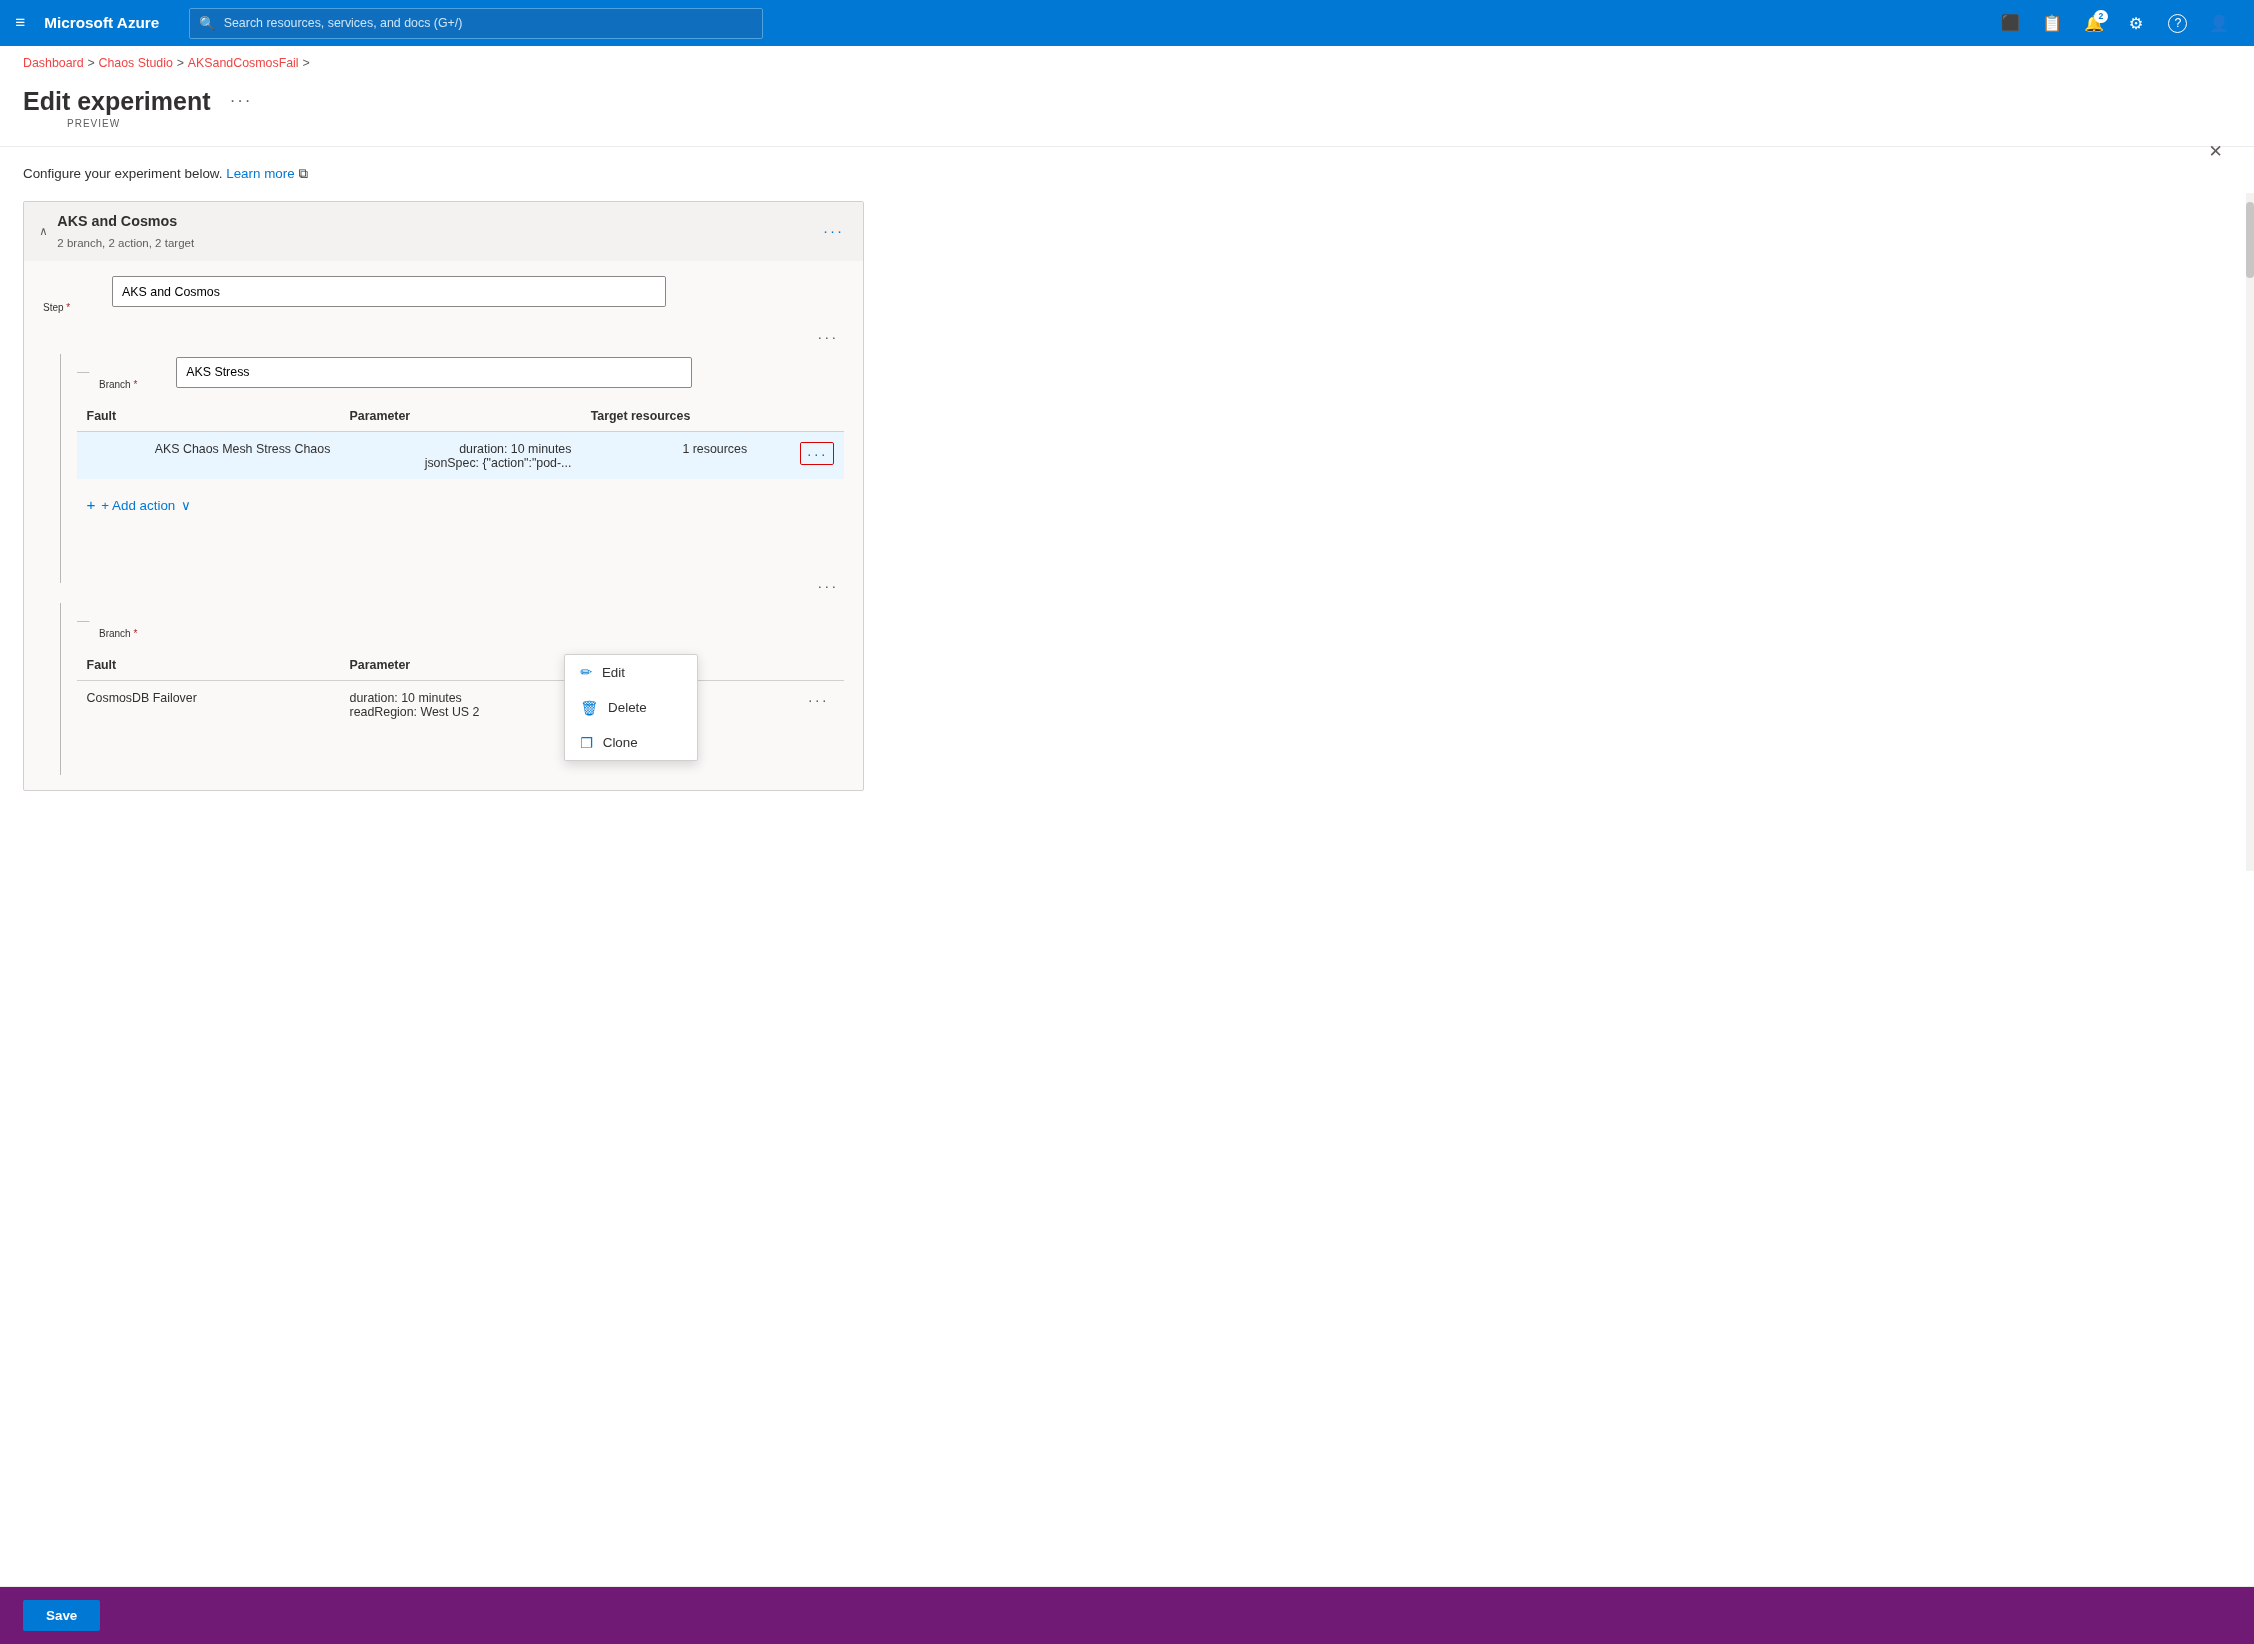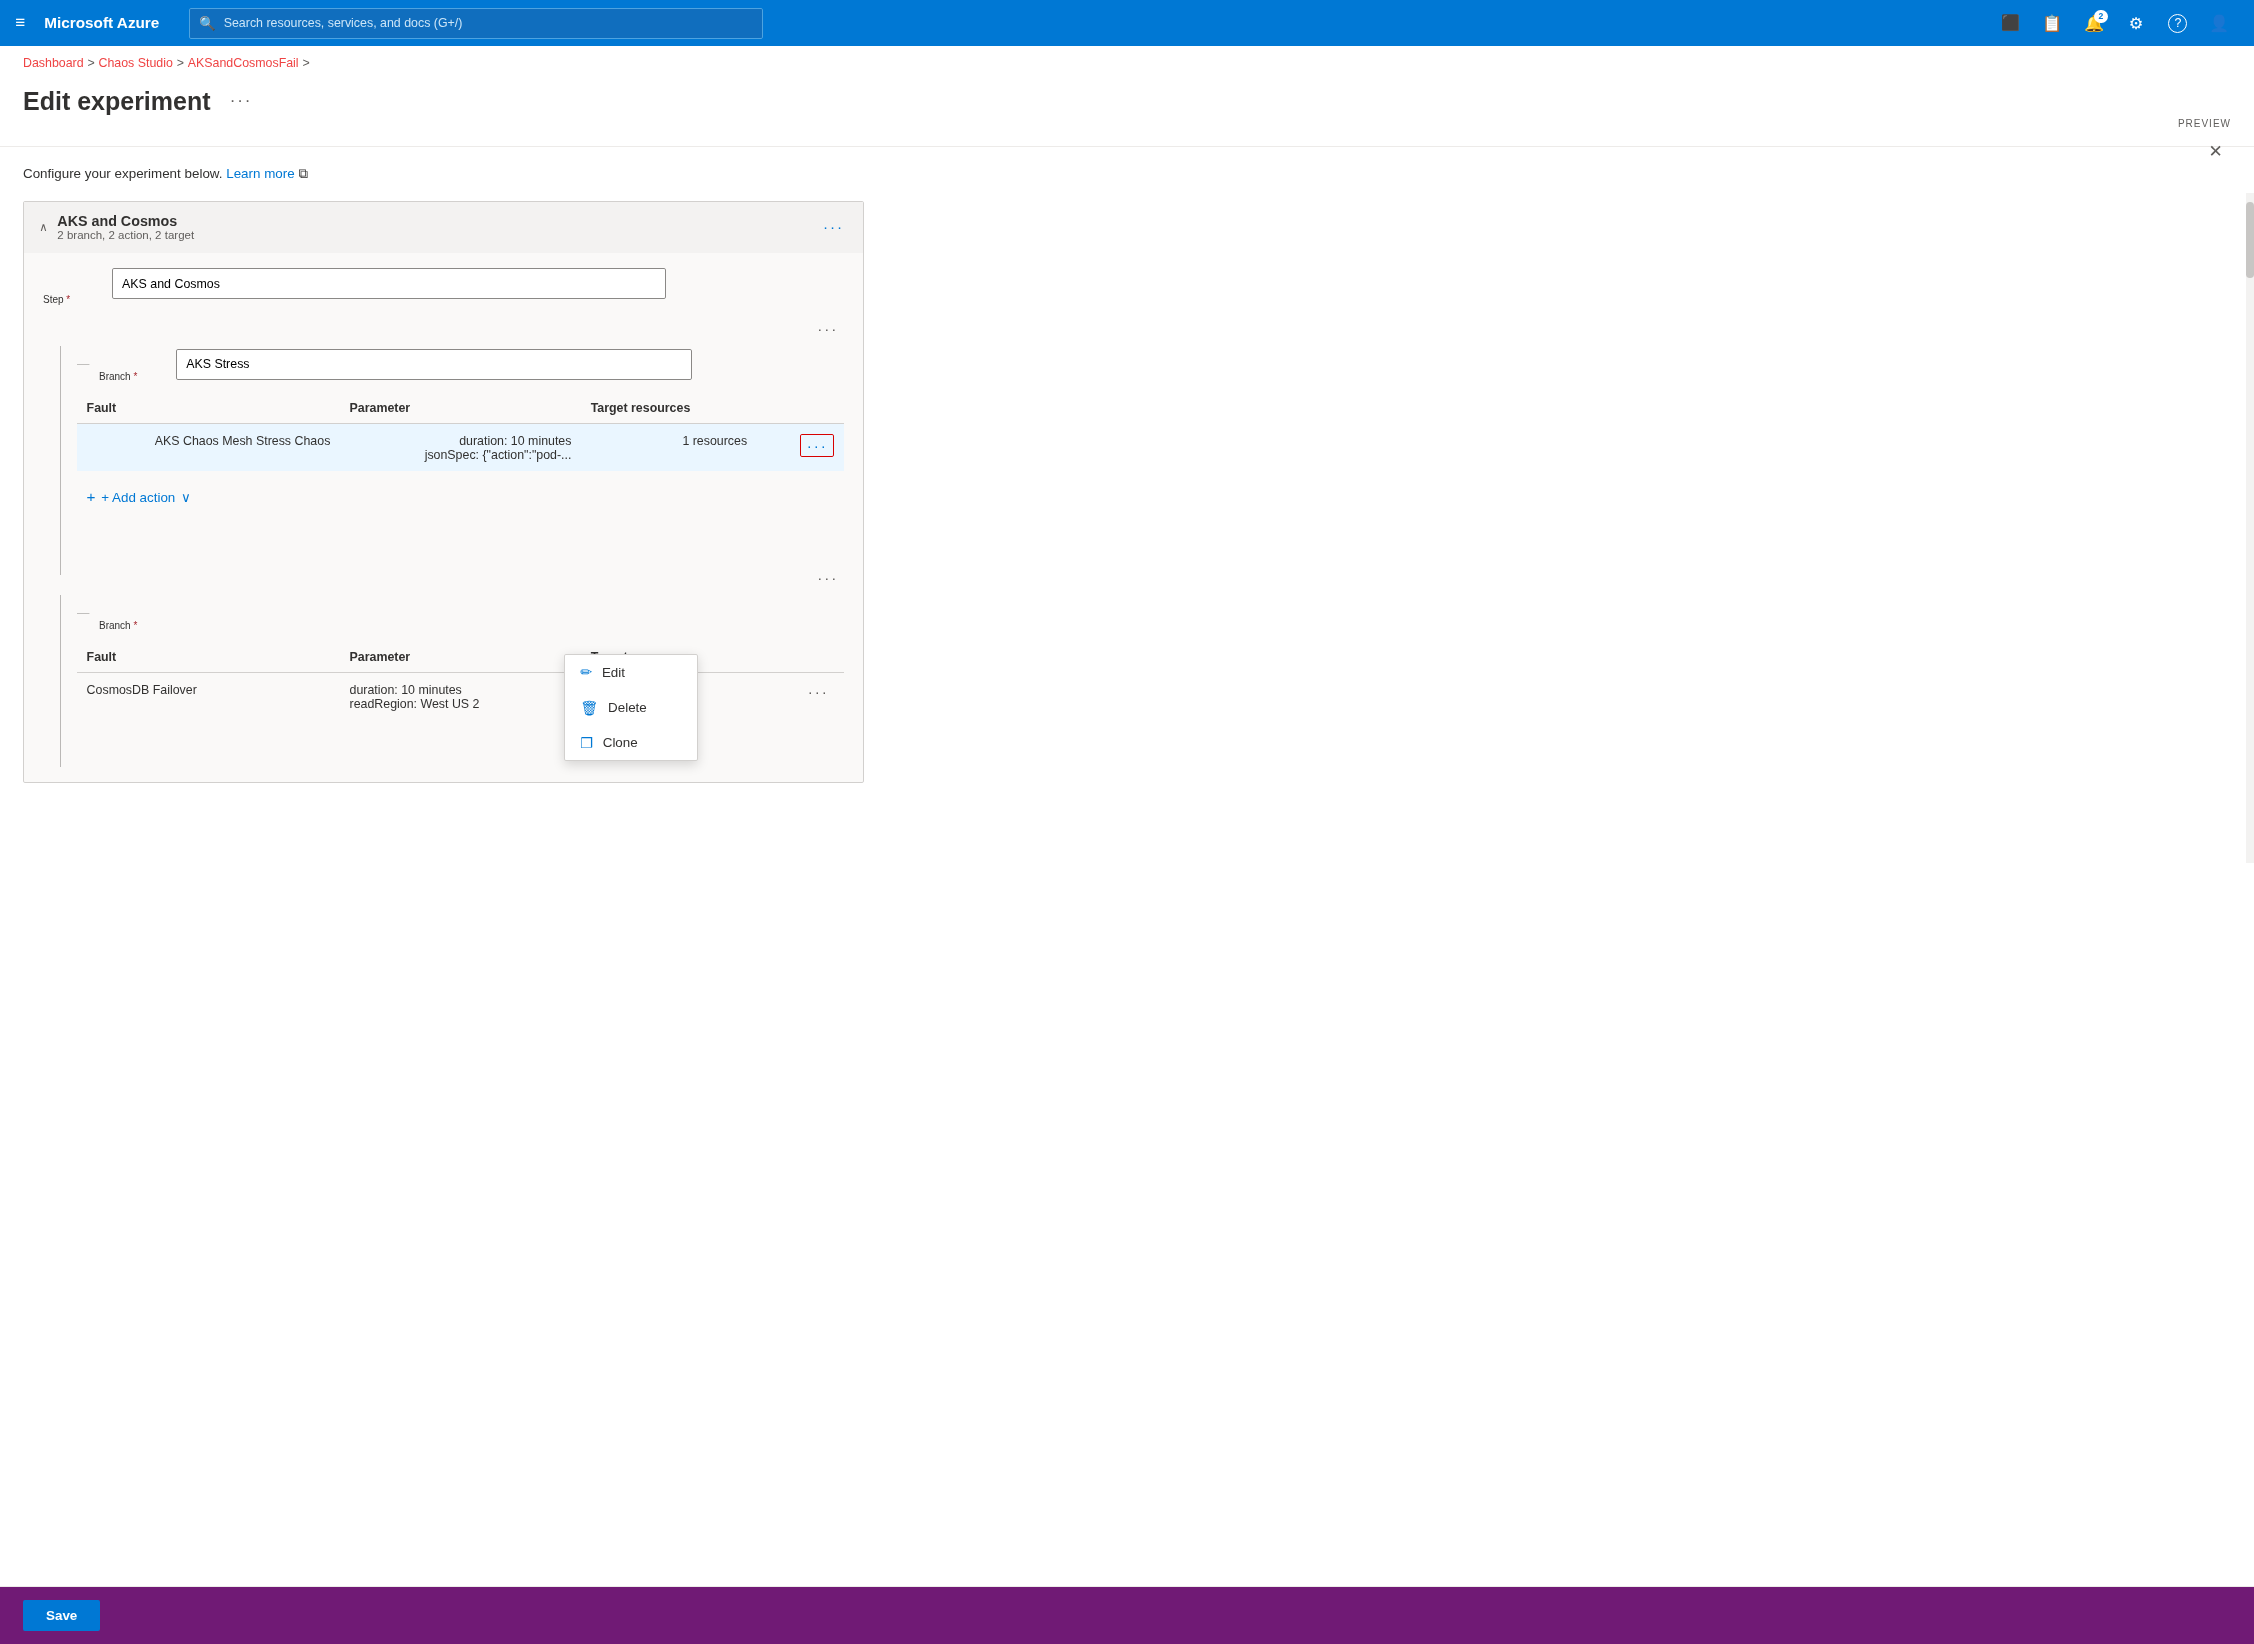--- a/index.html
+++ b/index.html
@@ -63,21 +63,20 @@
       align-items: center;
       gap: 3.8px;
     }
     .breadcrumb a { color: #ef4444; text-decoration: none; cursor: pointer; }
     .breadcrumb .sep { color: #605e5c; }
 
     
     .page-header {
       padding: 7.6px 23px 15.3px;
       border-bottom: 1px solid #edebe9;
-      text-align: right;
     }
     .page-title-row {
       display: flex;
       align-items: center;
       gap: 11.5px;
     }
     .page-title {
       font-size: 25px;
       font-weight: 600;
       color: #323130;
@@ -133,21 +132,21 @@
     .card-header {
       padding: 11.5px 15.3px;
       display: flex;
       align-items: center;
       justify-content: space-between;
       background: #f3f2f1;
     }
     .card-header-left { display: flex; align-items: center; gap: 9.6px; }
     .chevron-btn { cursor: pointer; color: #605e5c; font-size: 11.5px; }
     .card-title { font-weight: 600; font-size: 14.3px; }
-    .card-subtitle { font-size: 11.5px; color: #605e5c; }
+    .card-subtitle { font-size: 11.5px; color: #605e5c; margin-top: 8px; }
     .card-more { color: #0078d4; cursor: pointer; font-size: 15.3px; letter-spacing: 1.9px; padding: 3.8px; }
 
     
     .card-body { padding: 15.3px 19px; }
 
     
     .field-row {
       display: flex;
       align-items: flex-start;
       margin-bottom: 13.4px;

